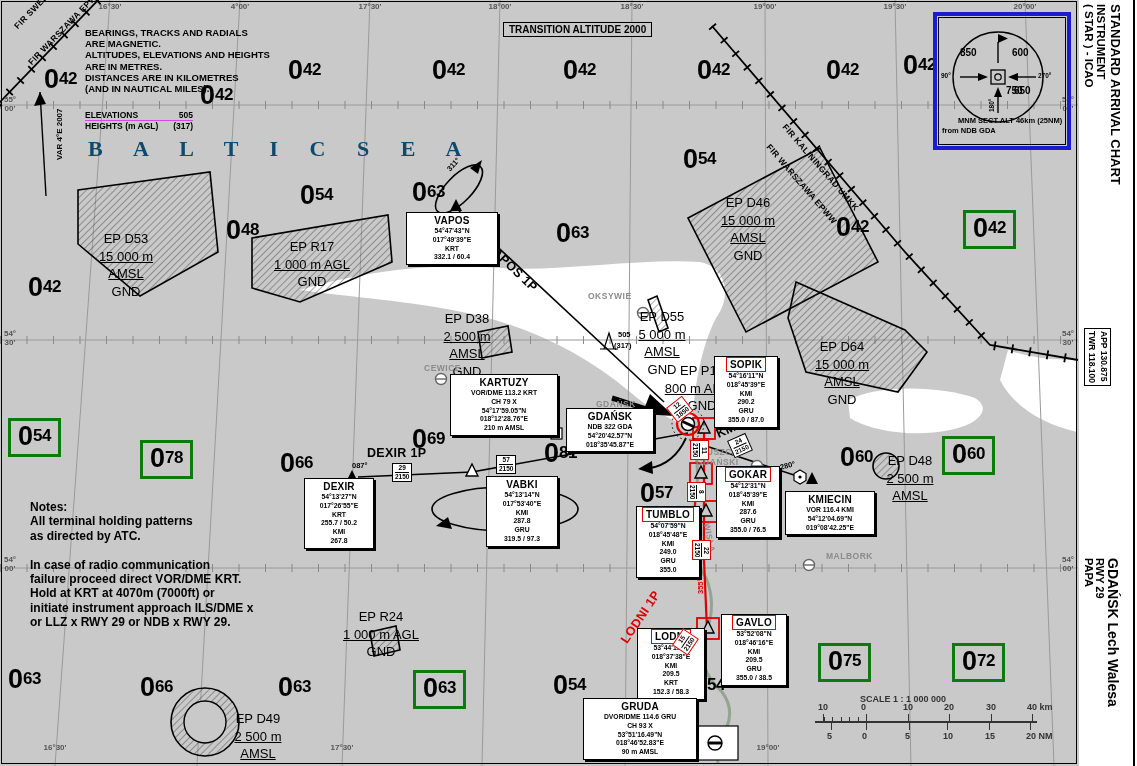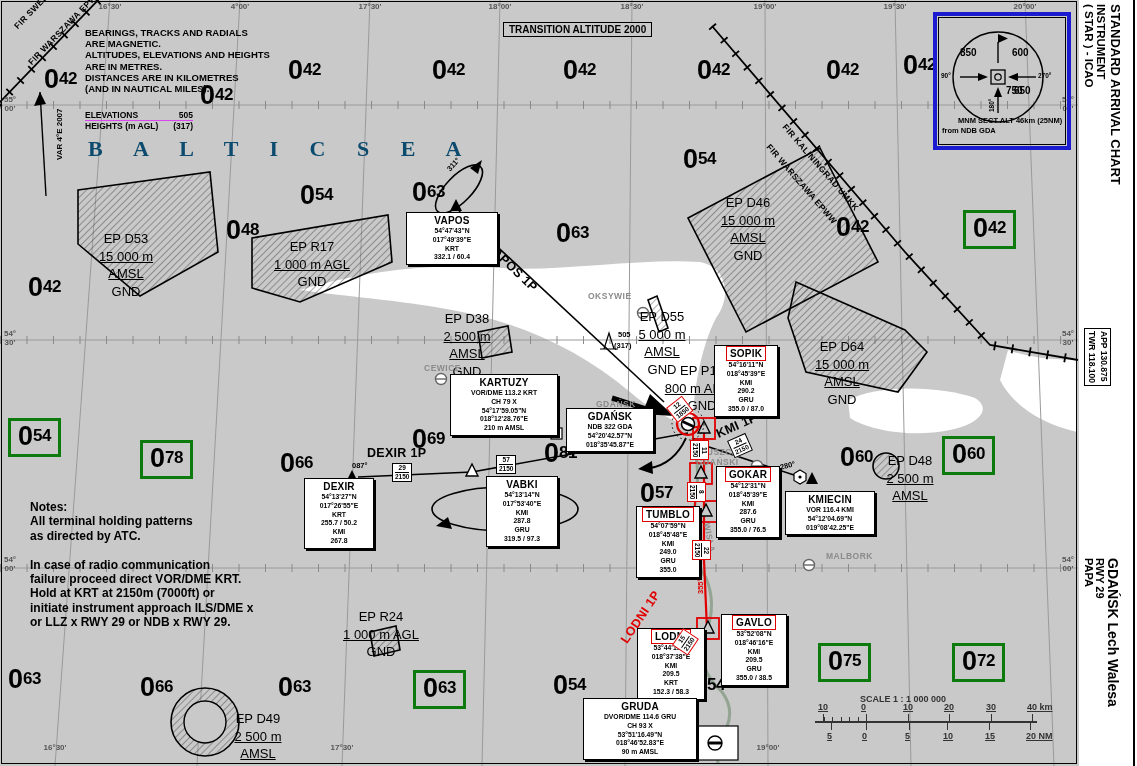--- a/index.html
+++ b/index.html
@@ -48,21 +48,21 @@
   .elev-legend .row{display:flex;justify-content:space-between;}
   .elev-legend .row.first{border-bottom:1px solid #d946ef;}
   .transition{position:absolute;z-index:4;border:1.4px solid #000;background:#c9c9c9;font-weight:bold;font-size:10px;padding:1px 5px;}
   .fir{position:absolute;z-index:3;font-weight:bold;font-size:8.5px;white-space:nowrap;letter-spacing:.4px;}
   .rose-box{position:absolute;left:933px;top:12px;width:130px;height:130px;border:4px solid #1b1bd0;z-index:4;}
   .rose-inner{position:absolute;left:1px;top:1px;right:1px;bottom:1px;border:1px solid #000;}
   .rose-lab{position:absolute;font-weight:bold;font-size:10px;z-index:5;}
   .rose-small{position:absolute;font-weight:bold;font-size:6.5px;z-index:5;white-space:nowrap;}
   .scale-wrap{position:absolute;z-index:3;font-weight:bold;font-size:9px;color:#333;}
   .tick{position:absolute;background:#333;width:1px;}
-  .scale-num{position:absolute;font-size:9px;font-weight:bold;color:#333;white-space:nowrap;text-decoration:underline;}
+  .scale-num{position:absolute;font-size:9px;font-weight:bold;color:#333;white-space:nowrap;}
   .var-label{position:absolute;z-index:3;font-weight:bold;font-size:8px;white-space:nowrap;}
 </style>
 </head>
 <body>
 
 <div id="chart">
 
   <svg id="geo" width="1137" height="766" viewBox="0 0 1137 766">
     <defs>
       <pattern id="h" width="5" height="5" patternUnits="userSpaceOnUse" patternTransform="rotate(45)">
@@ -374,21 +374,21 @@
         <div>54°17'59.05"N</div>
         <div>018°12'28.76"E</div>
         <div>210 m AMSL</div>
       </div>
       <div class="navbox" style="position: absolute; left: 566px; top: 408px; width: 84px;">
         <div class="ttl">GDAŃSK</div>
         <div>NDB 322 GDA</div>
         <div>54°20'42.57"N</div>
         <div>018°35'45.87"E</div>
       </div>
-      <div class="navbox" style="position: absolute; left: 714px; top: 345px; width: 60px;"><div class="ttl red">SOPIK</div><div>54°16'11"N</div><div>018°45'39"E</div><div>KMI</div><div>290.2</div><div>GRU</div><div>355.0 / 87.0</div></div>
+      <div class="navbox" style="position: absolute; left: 714px; top: 356px; width: 60px;"><div class="ttl red">SOPIK</div><div>54°16'11"N</div><div>018°45'39"E</div><div>KMI</div><div>290.2</div><div>GRU</div><div>355.0 / 87.0</div></div>
       <div class="navbox" style="position: absolute; left: 716px; top: 466px; width: 60px;"><div class="ttl red">GOKAR</div><div>54°12'31"N</div><div>018°45'39"E</div><div>KMI</div><div>287.6</div><div>GRU</div><div>355.0 / 76.5</div></div>
       <div class="navbox" style="position: absolute; left: 785px; top: 491px; width: 86px;">
         <div class="ttl">KMIECIN</div>
         <div>VOR 116.4 KMI</div>
         <div>54°12'04.69"N</div>
         <div>019°08'42.25"E</div>
       </div>
       <div class="navbox" style="position: absolute; left: 636px; top: 506px; width: 60px;"><div class="ttl red">TUMBLO</div><div>54°07'59"N</div><div>018°45'48"E</div><div>KMI</div><div>249.0</div><div>GRU</div><div>355.0</div></div>
       <div class="navbox" style="position: absolute; left: 304px; top: 478px; width: 66px;">
         <div class="ttl">DEXIR</div>
@@ -535,19 +535,19 @@
         <div>DISTANCES ARE IN KILOMETRES</div>
         <div>(AND IN  NAUTICAL MILES).</div>
       </div>
       <div class="notes-big" style="position: absolute; left: 30px; top: 500px;">
         <div>Notes:</div>
         <div>All terminal holding patterns</div>
         <div>as directed by ATC.</div>
         <div>&nbsp;</div>
         <div>In case of radio communication</div>
         <div>failure proceed direct VOR/DME KRT.</div>
-        <div>Hold at KRT at 2150m (7000ft) or</div>
+        <div>Hold at KRT at 4070m (7000ft) or</div>
         <div>initiate instrument approach ILS/DME x</div>
         <div>or LLZ x RWY 29 or NDB x RWY 29.</div>
       </div>
     </div>
 
 </div>
 
 </body></html>

